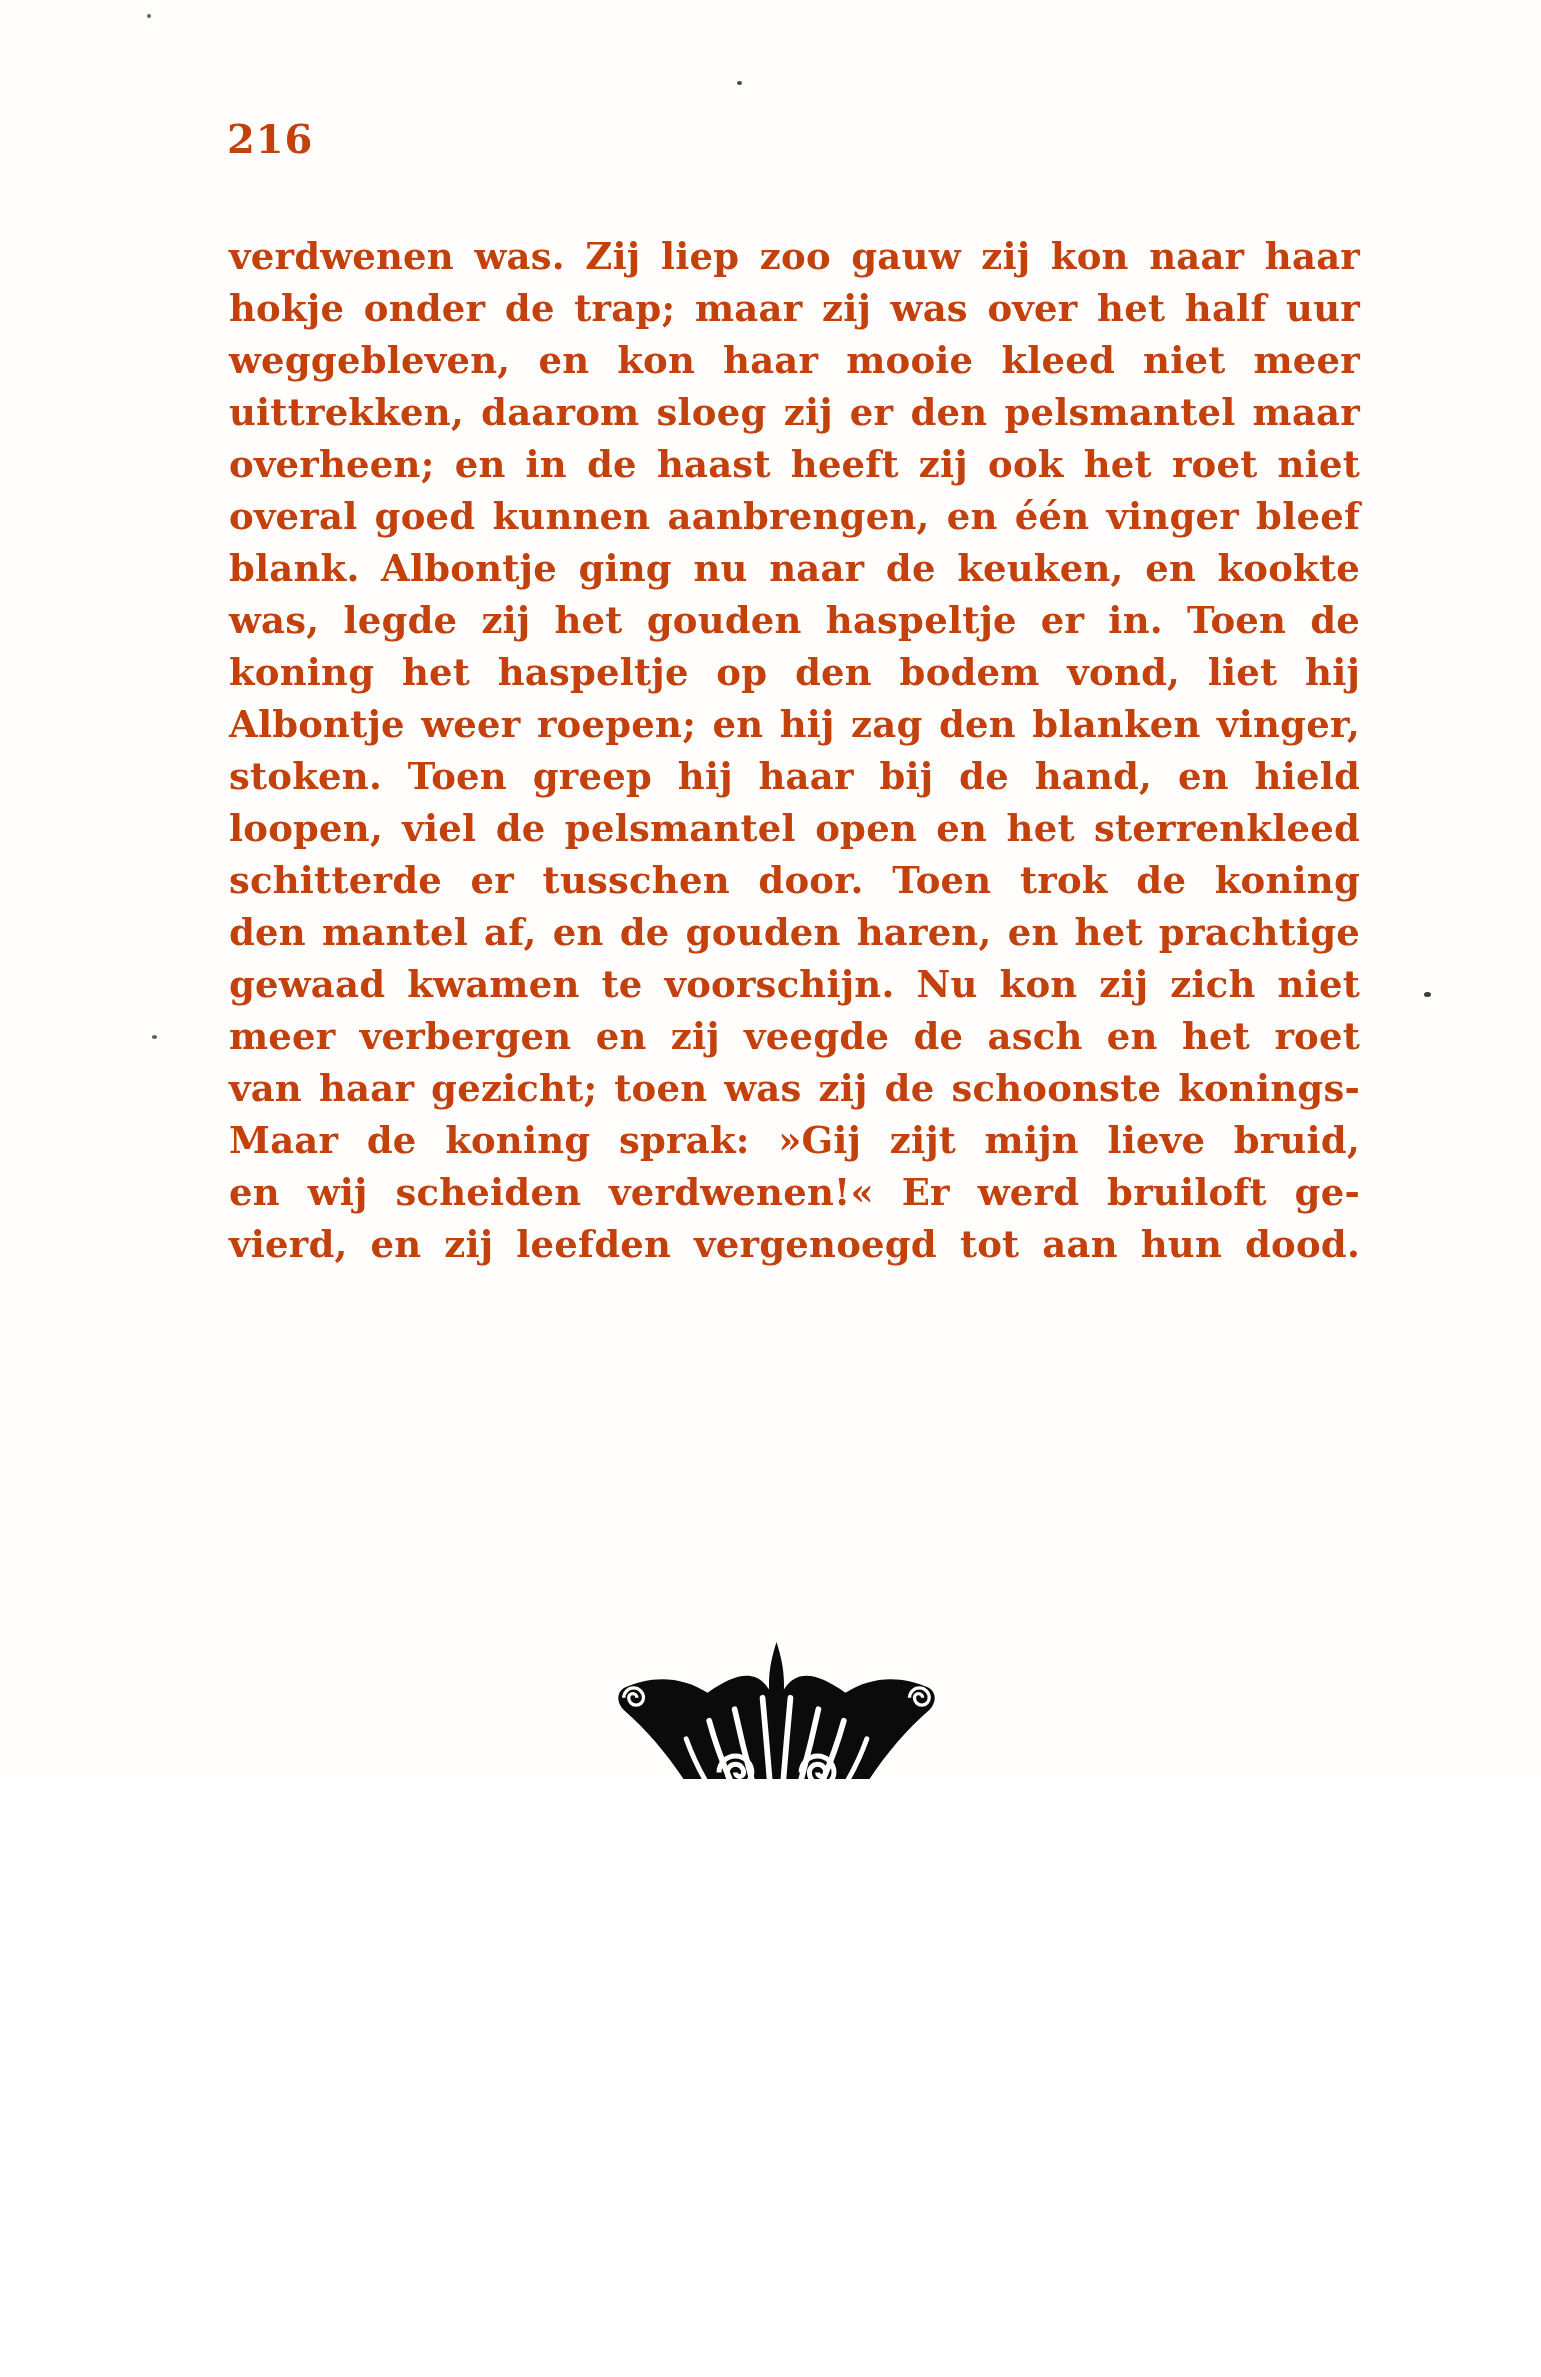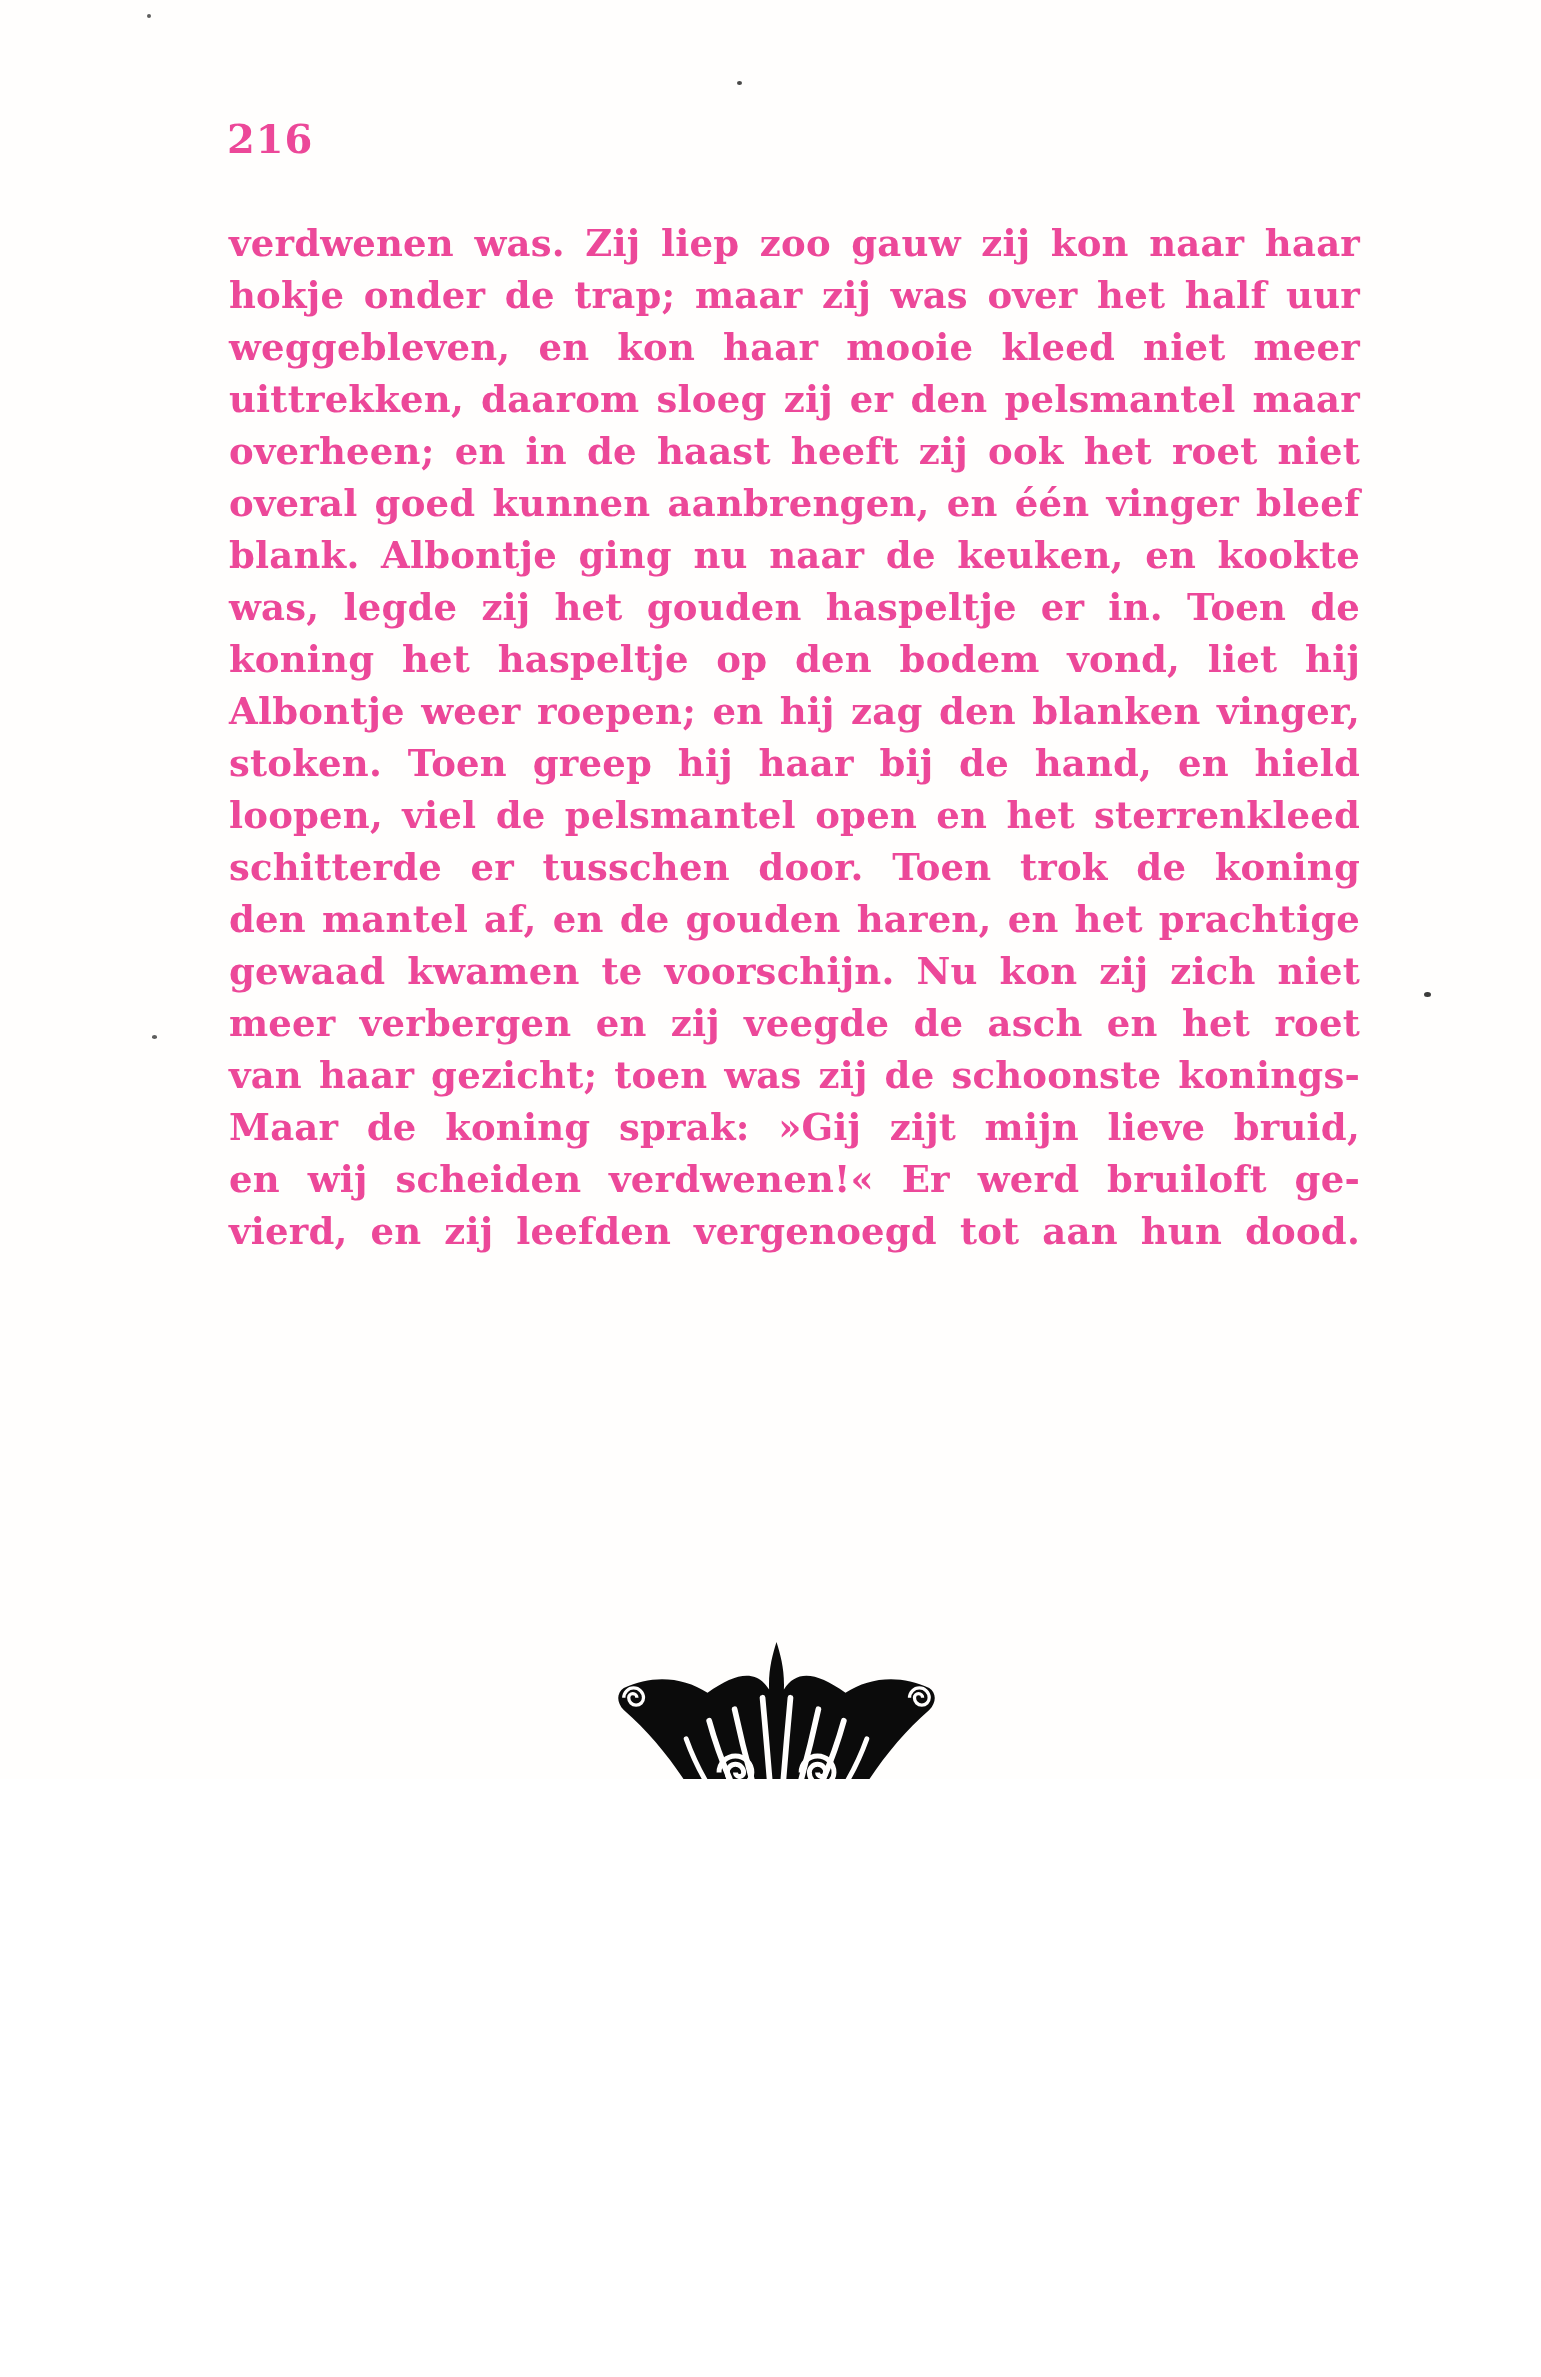--- a/index.html
+++ b/index.html
@@ -6,35 +6,35 @@
     margin: 0;
     padding: 0;
     background: #ffffff;
   }
   .page {
     position: relative;
     width: 1541px;
     height: 1779px;
     background: #fffefd;
     font-family: "DejaVu Serif", serif;
-    color: #ec4899;
+    color: #c2410c;
     overflow: hidden;
   }
   .page-number {
     position: absolute;
     left: 227px;
     top: 115px;
     font-size: 40px;
     font-weight: 700;
     letter-spacing: 0.9px;
   }
   .text-block {
     position: absolute;
     left: 229px;
-    top: 217px;
+    top: 230px;
     width: 1131px;
   }
   .line {
     font-size: 37px;
     font-weight: 700;
     line-height: 52px;
     height: 52px;
     letter-spacing: 0.2px;
     text-align: justify;
     text-align-last: justify;

